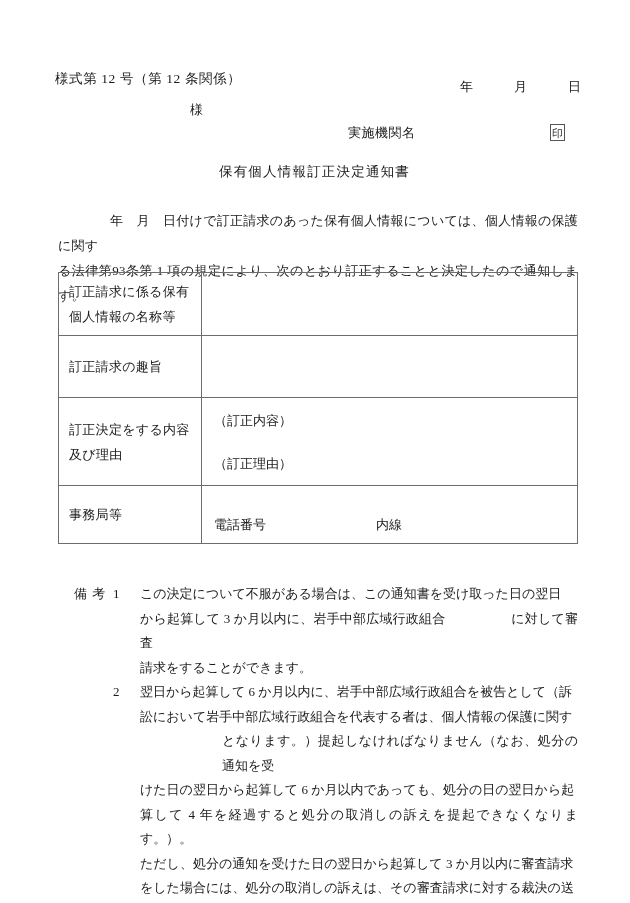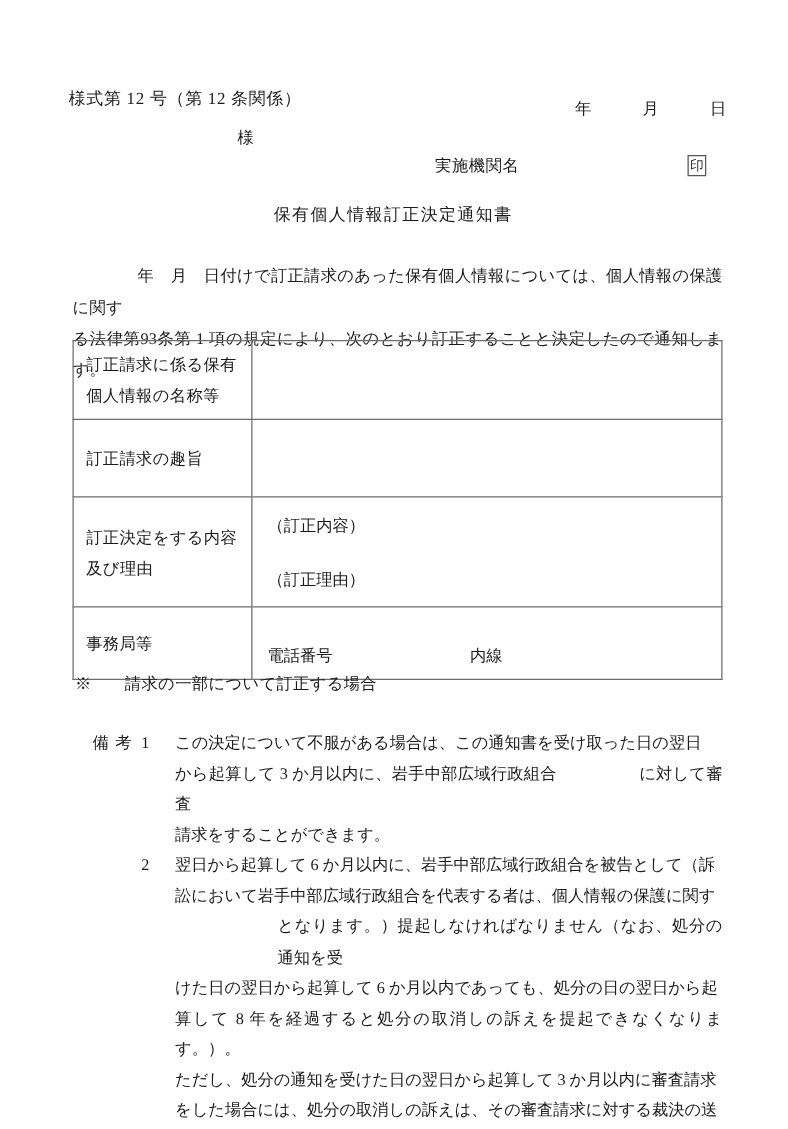--- a/index.html
+++ b/index.html
@@ -220,42 +220,41 @@
         <td class="label jp"><span style="white-space:pre-line">事務局等</span></td>
         <td class="value jp">
           <span class="contact-line">
             <span>電話番号</span><span class="ext">内線</span>
           </span>
         </td>
       </tr>
     </tbody>
   </table>
 
-  <div class="row note-mark jp">※　　請求の一部について訂正する場合</div>
 
   <div class="remarks jp">
 
     <div class="item item-1">
       <span class="rk-label">備 考</span>
       <span class="rk-num">1</span>
       <div class="rk-body">
         <span class="ln first">この決定について不服がある場合は、この通知書を受け取った日の翌日</span>
         <span class="ln">から起算して 3 か月以内に、岩手中部広域行政組合　　　　　に対して審査</span>
         <span class="ln">請求をすることができます。</span>
       </div>
     </div>
 
     <div class="item item-2">
       <span class="rk-num">2</span>
       <div class="rk-body">
         <span class="ln">翌日から起算して 6 か月以内に、岩手中部広域行政組合を被告として（訴</span>
         <span class="ln">訟において岩手中部広域行政組合を代表する者は、個人情報の保護に関す</span>
         <span class="ln deep">となります。）提起しなければなりません（なお、処分の通知を受</span>
         <span class="ln">けた日の翌日から起算して 6 か月以内であっても、処分の日の翌日から起</span>
-        <span class="ln">算して 8 年を経過すると処分の取消しの訴えを提起できなくなります。）。</span>
+        <span class="ln">算して 4 年を経過すると処分の取消しの訴えを提起できなくなります。）。</span>
         <span class="ln">ただし、処分の通知を受けた日の翌日から起算して 3 か月以内に審査請求</span>
         <span class="ln">をした場合には、処分の取消しの訴えは、その審査請求に対する裁決の送</span>
 
       </div>
     </div>
 
   </div>
 
 </div>
 

